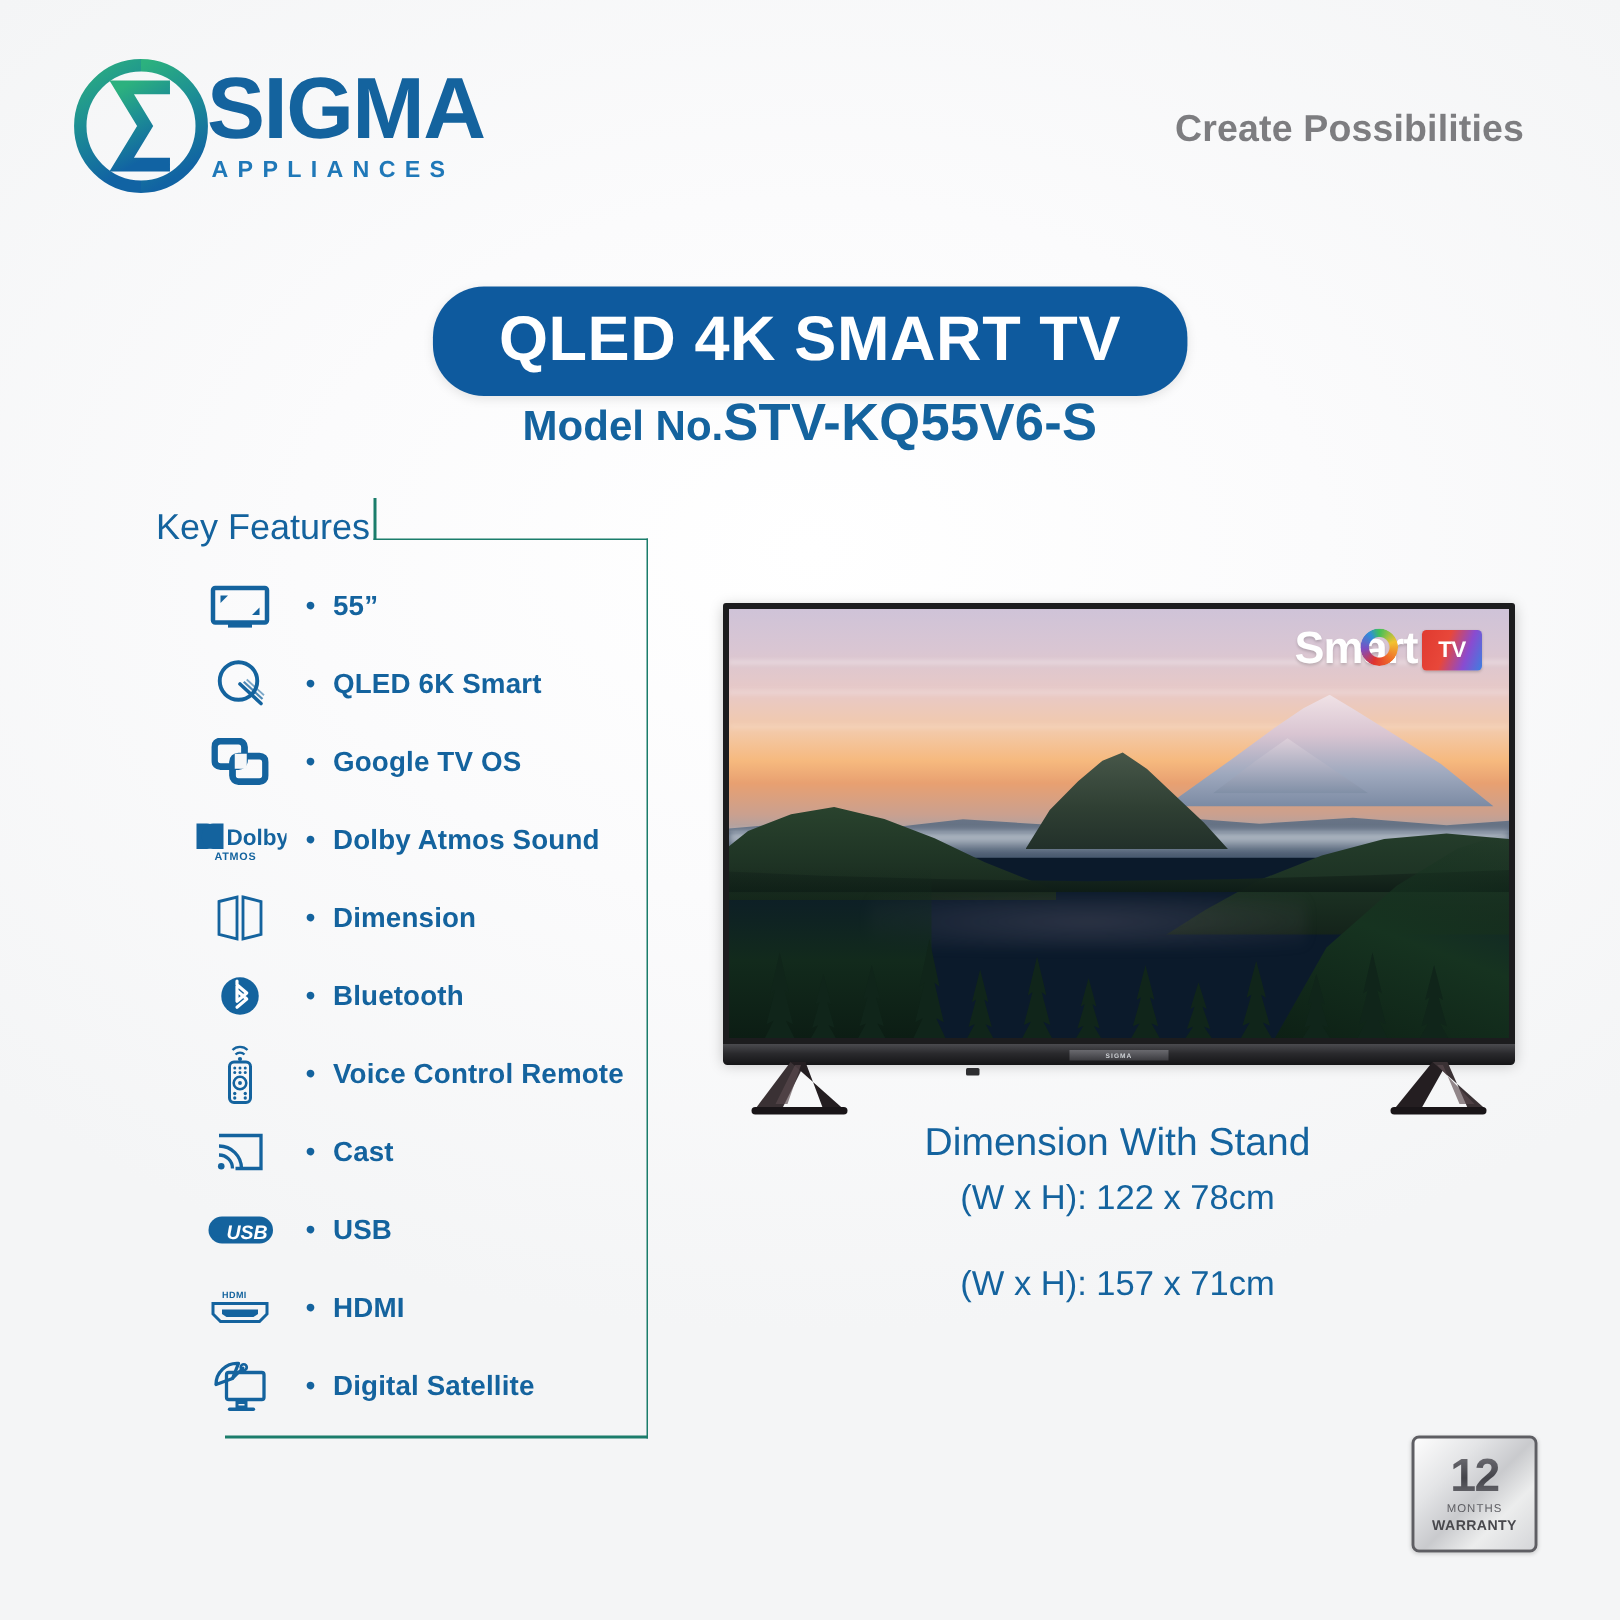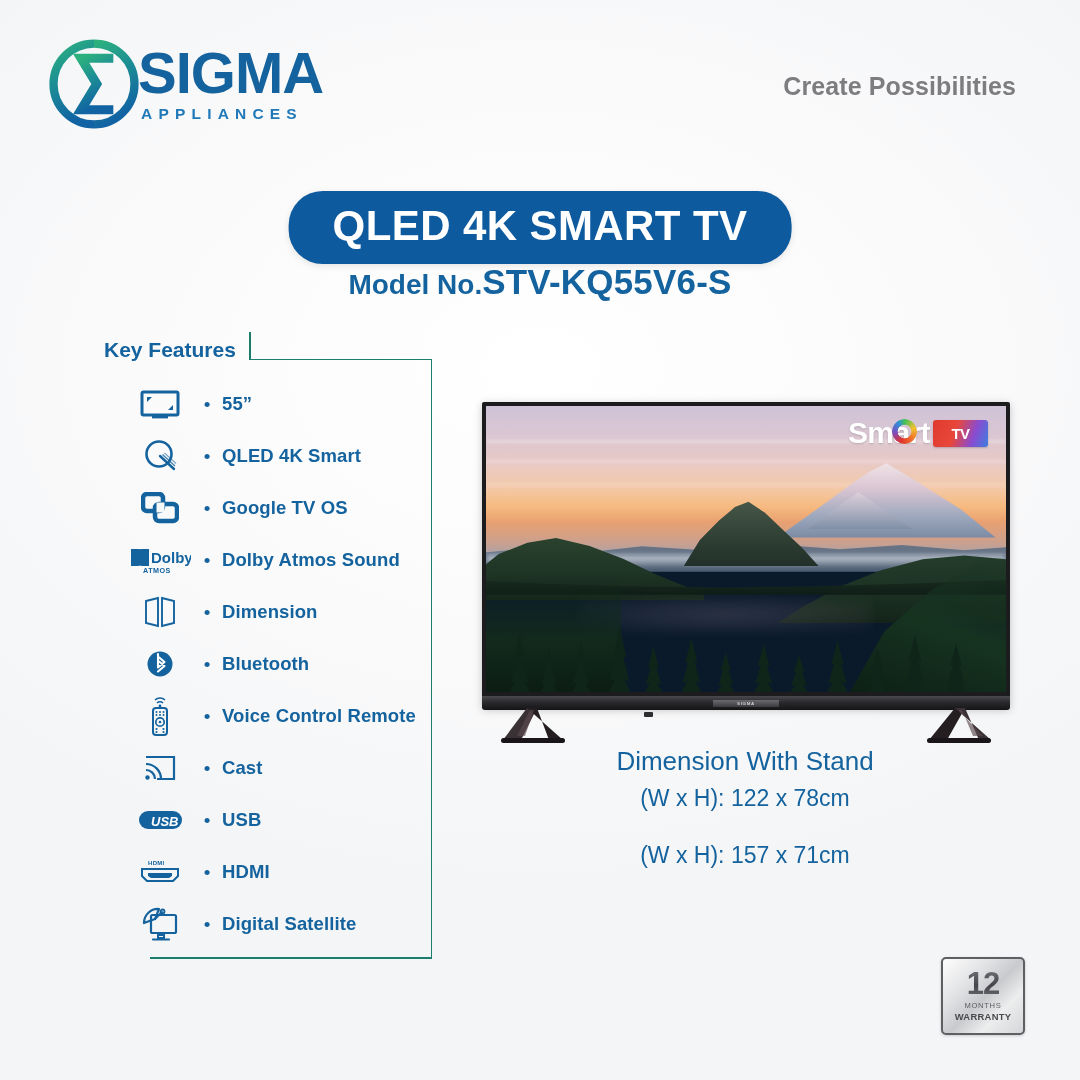--- a/index.html
+++ b/index.html
@@ -111,22 +111,22 @@
     position: absolute;
     left: 88px;
     top: 332px;
     width: 344px;
     height: 626px;
   }
   .kf-title {
     position: absolute;
     left: 16px;
     top: 6px;
-    font-size: 21px;
-    font-weight: bold;
+    font-size: 24px;
+    font-weight: normal;
     color: #14639e;
     background: transparent;
     z-index: 3;
   }
   
   .kf-border-top-stub {
     position: absolute;
     left: 161px; top: 0; width: 1.6px; height: 28px;
     background: #1b7d6b;
   }
@@ -382,21 +382,21 @@
     top: 1px;
     width: 25px;
     height: 25px;
     border-radius: 50%;
     background: conic-gradient(#3fbf5a 0deg, #f2c230 70deg, #ef6a2a 140deg, #e0332f 200deg, #7b4ec2 265deg, #2f8fd8 325deg, #3fbf5a 360deg);
     -webkit-mask: radial-gradient(circle, transparent 0 6.5px, #000 7.2px);
     mask: radial-gradient(circle, transparent 0 6.5px, #000 7.2px);
   }
   .tv-chip {
     margin-left: 3px;
-    width: 55px;
+    width: 40px;
     height: 27px;
     border-radius: 3px;
     background: linear-gradient(110deg, #e03a2f 0%, #e8473a 40%, #8a4bd0 72%, #3d7fe0 100%);
     color: #ffffff;
     font-size: 15px;
     font-weight: bold;
     display: flex;
     align-items: center;
     justify-content: center;
     letter-spacing: -0.5px;
@@ -527,21 +527,21 @@
       <div class="feature-row">
         <span class="f-icon">
           <svg width="36" height="36" viewBox="0 0 36 36">
             <circle cx="17" cy="16" r="12.5" fill="none" stroke="#14639e" stroke-width="2.6"></circle>
             <path d="M18 18 L32 31" stroke="#14639e" stroke-width="2.4" stroke-linecap="round"></path>
             <path d="M20.5 16.5 L33 28" stroke="#14639e" stroke-width="1.5" opacity="0.75"></path>
             <path d="M22.5 15 L34 25.5" stroke="#14639e" stroke-width="1.2" opacity="0.55"></path>
           </svg>
         </span>
         <span class="f-bullet">•</span>
-        <span class="f-label">QLED 4K Smart</span>
+        <span class="f-label">QLED 6K Smart</span>
       </div>
 
       <div class="feature-row">
         <span class="f-icon">
           <svg width="38" height="32" viewBox="0 0 38 32">
             <rect x="2" y="2" width="20" height="17" rx="4" fill="none" stroke="#14639e" stroke-width="4.5"></rect>
             <rect x="14" y="12" width="22" height="17" rx="4" fill="none" stroke="#14639e" stroke-width="4.5"></rect>
             <rect x="15.5" y="10.5" width="8" height="10" fill="#f6f7f8"></rect>
           </svg>
         </span>

